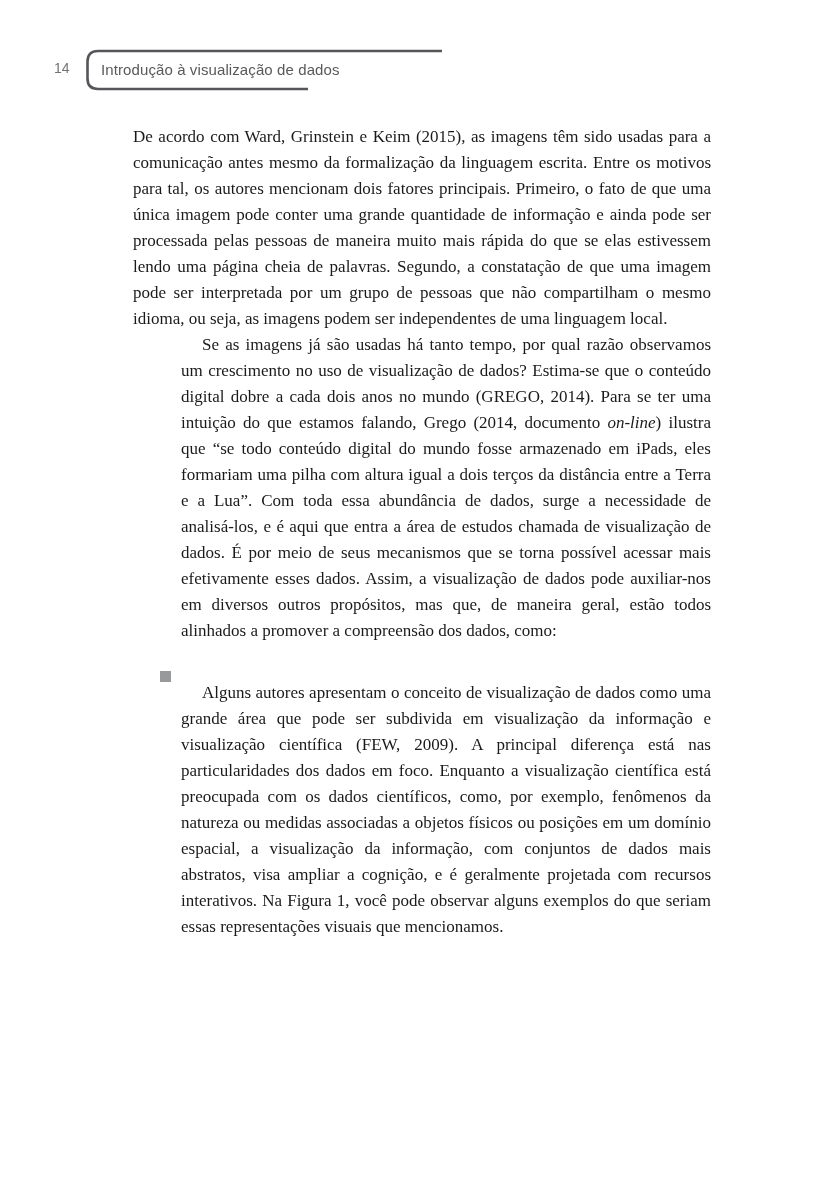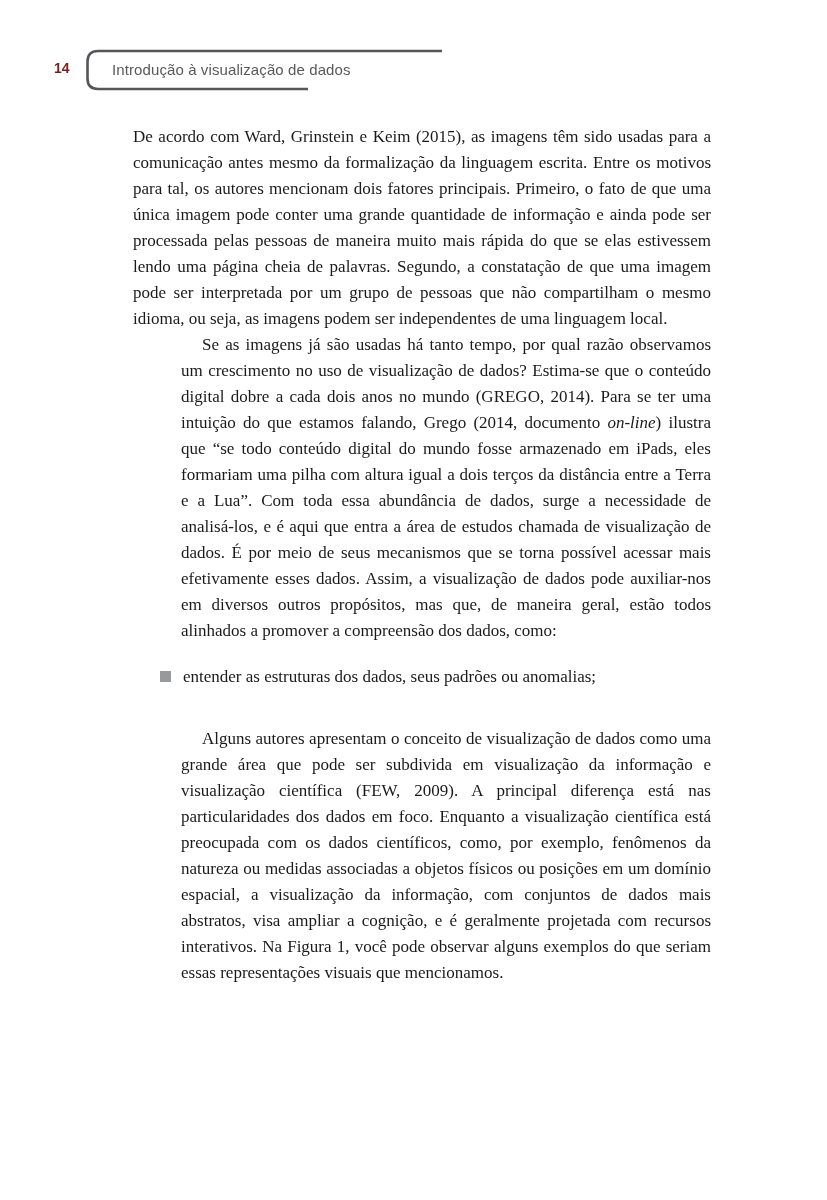--- a/index.html
+++ b/index.html
@@ -11,35 +11,35 @@
     overflow: hidden;
     font-family: "Liberation Serif", serif;
   }
 
   
   .page-number {
     position: absolute;
     left: 54px;
     top: 60px;
     font-family: "Liberation Sans", sans-serif;
-    font-weight: bold;
+    font-weight: normal;
     font-size: 14px;
-    color: #7f1d1d;
+    color: #737373;
   }
   .running-head-tab {
     position: absolute;
     left: 85px;
     top: 49px;
     width: 360px;
     height: 44px;
   }
   .running-head-tab svg { display: block; }
   .running-head-label {
     position: absolute;
-    left: 112px;
+    left: 101px;
     top: 61px;
     font-family: "Liberation Sans", sans-serif;
     font-size: 15px;
     letter-spacing: 0.1px;
     color: #58595b;
     white-space: nowrap;
   }
 
   
   .content {
@@ -112,21 +112,20 @@
 
     <div class="body-text">
 
       <p>De acordo com Ward, Grinstein e Keim (2015), as imagens têm sido usadas para a comunicação antes mesmo da formalização da linguagem escrita. Entre os motivos para tal, os autores mencionam dois fatores principais. Primeiro, o fato de que uma única imagem pode conter uma grande quantidade de informação e ainda pode ser processada pelas pessoas de maneira muito mais rápida do que se elas estivessem lendo uma página cheia de palavras. Segundo, a constatação de que uma imagem pode ser interpretada por um grupo de pessoas que não compartilham o mesmo idioma, ou seja, as imagens podem ser independentes de uma linguagem local.</p>
 
       <p class="indent"><span>Se as imagens já são usadas há tanto tempo, por qual razão observamos um crescimento no uso de visualização de dados? Estima-se que o conteúdo digital dobre a cada dois anos no mundo (GREGO, 2014). Para se ter uma intuição do que estamos falando, Grego (2014, documento </span><span class="italic">on-line</span><span>) ilustra que “se todo conteúdo digital do mundo fosse armazenado em iPads, eles formariam uma pilha com altura igual a dois terços da distância entre a Terra e a Lua”. Com toda essa abundância de dados, surge a necessidade de analisá-los, e é aqui que entra a área de estudos chamada de visualização de dados. É por meio de seus mecanismos que se torna possível acessar mais efetivamente esses dados. Assim, a visualização de dados pode auxiliar-nos em diversos outros propósitos, mas que, de maneira geral, estão todos alinhados a promover a compreensão dos dados, como:</span></p>
 
       <ul class="goal-list">
         <li>
           <span class="bullet"></span>
-          <span>entender as estruturas dos dados, seus padrões ou anomalias;</span>
         </li>
       </ul>
 
       <p class="indent para-last">Alguns autores apresentam o conceito de visualização de dados como uma grande área que pode ser subdivida em visualização da informação e visualização científica (FEW, 2009). A principal diferença está nas particularidades dos dados em foco. Enquanto a visualização científica está preocupada com os dados científicos, como, por exemplo, fenômenos da natureza ou medidas associadas a objetos físicos ou posições em um domínio espacial, a visualização da informação, com conjuntos de dados mais abstratos, visa ampliar a cognição, e é geralmente projetada com recursos interativos. Na Figura 1, você pode observar alguns exemplos do que seriam essas representações visuais que mencionamos.</p>
 
     </div>
   </div>
 </div>
 
 </body></html>

